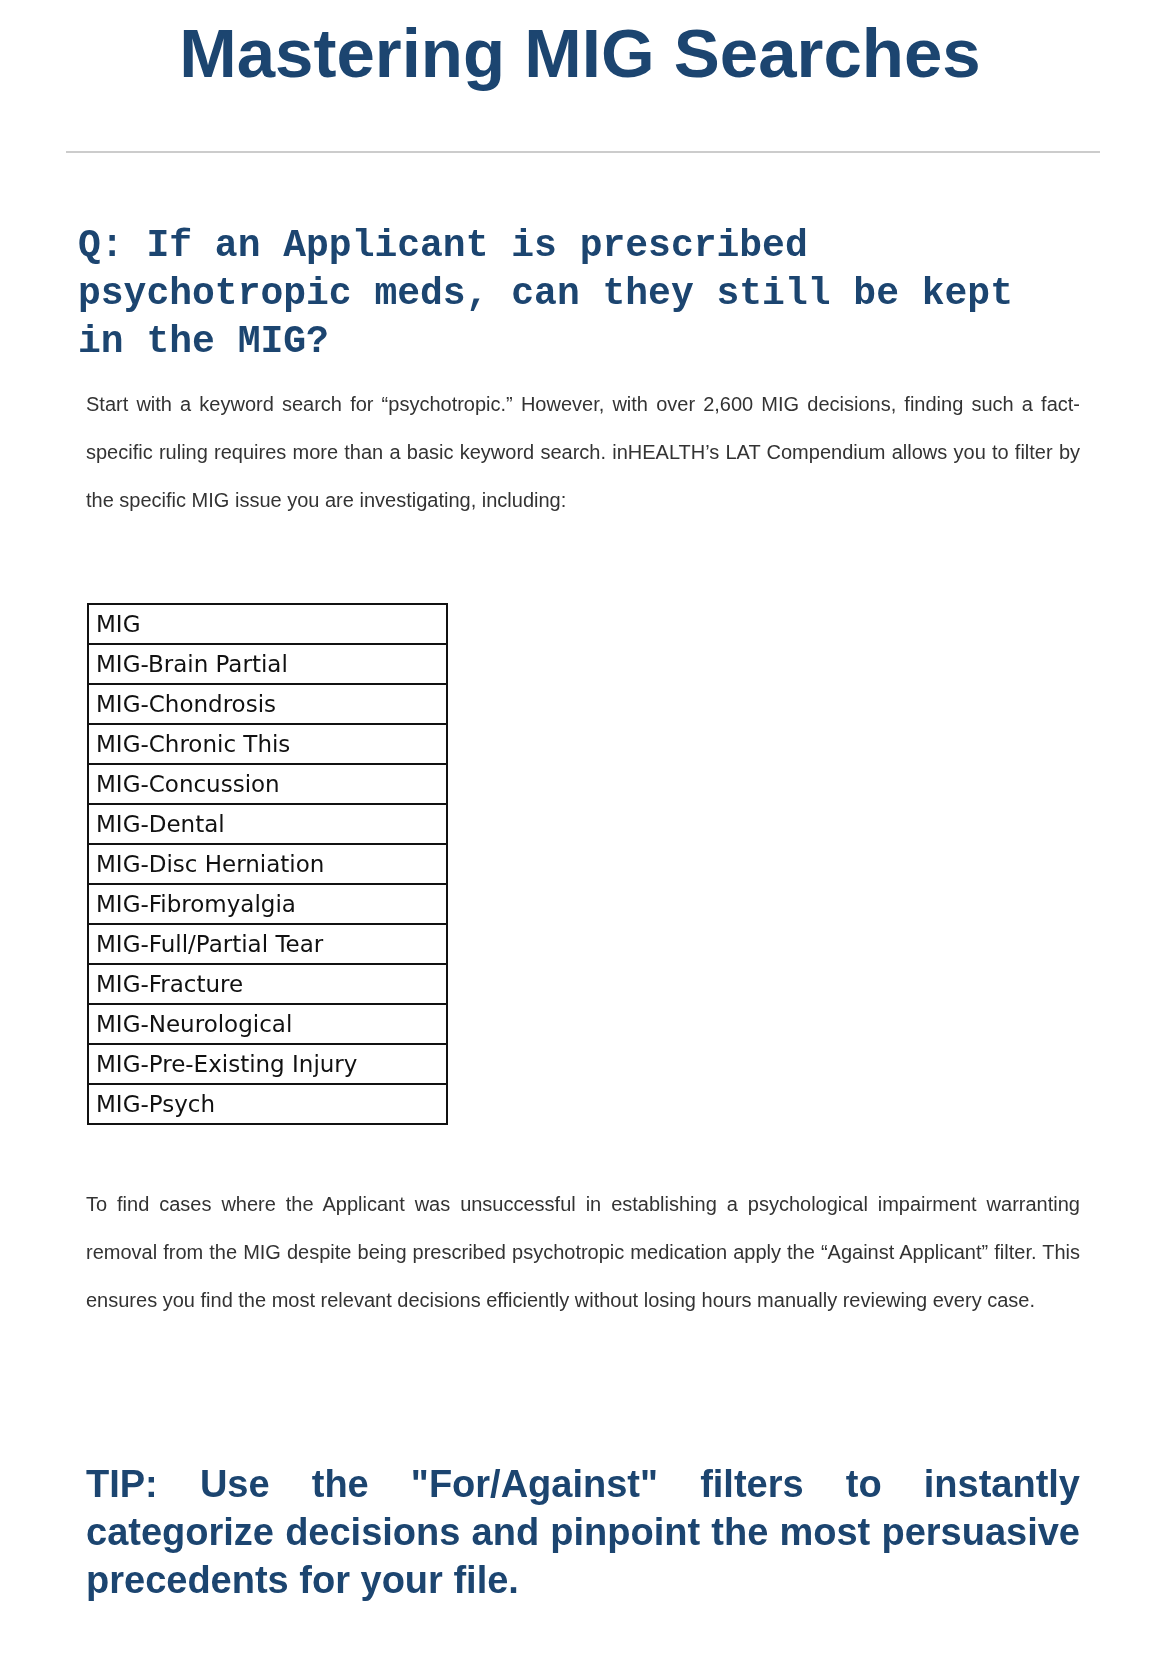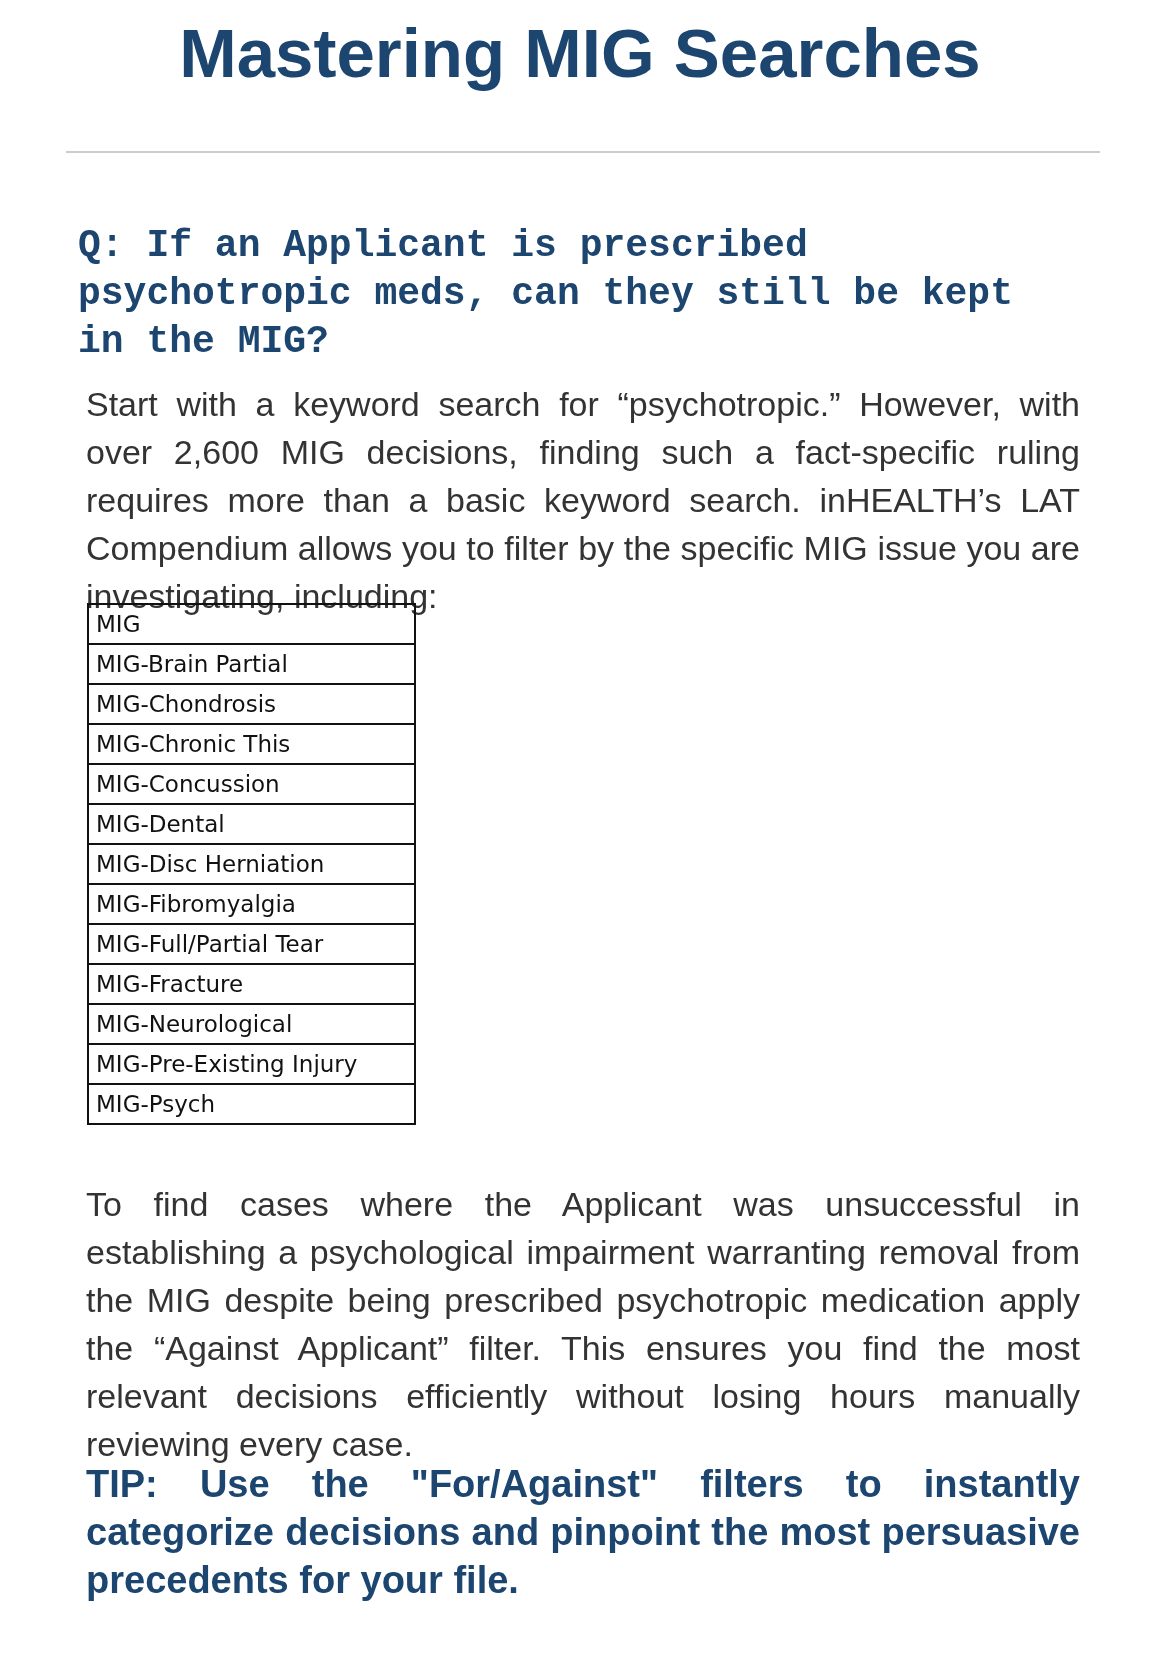--- a/index.html
+++ b/index.html
@@ -13,27 +13,27 @@
     position: absolute; left: 66px; top: 151px; width: 1034px; height: 2px;
     background: #cccccc;
   }
   .question {
     position: absolute; left: 78px; top: 222px; width: 994px;
     font-family: Liberation Mono, monospace; font-weight: bold;
     font-size: 38px; line-height: 48px; color: #1c4570; margin: 0;
   }
   .para {
     position: absolute; left: 86px; width: 994px;
-    font-family: "Liberation Sans", sans-serif; font-size: 34px;
+    font-family: "Liberation Sans", sans-serif; font-size: 20px;
     line-height: 48px; color: #333333; text-align: justify; margin: 0;
   }
   .para1 { top: 380px; }
   .para2 { top: 1180px; }
   .tag-table {
-    position: absolute; left: 87px; top: 603px; width: 329px;
+    position: absolute; left: 87px; top: 603px; width: 361px;
     border-collapse: collapse;
   }
   .tag-table td {
     border: 2px solid #111111; height: 38px; padding: 0 0 0 7px;
     font-family: "DejaVu Sans", sans-serif; font-size: 23px; color: #111111;
     white-space: nowrap;
   }
   .tip {
     position: absolute; left: 86px; top: 1460px; width: 994px;
     font-family: "Liberation Sans", sans-serif; font-weight: bold;

